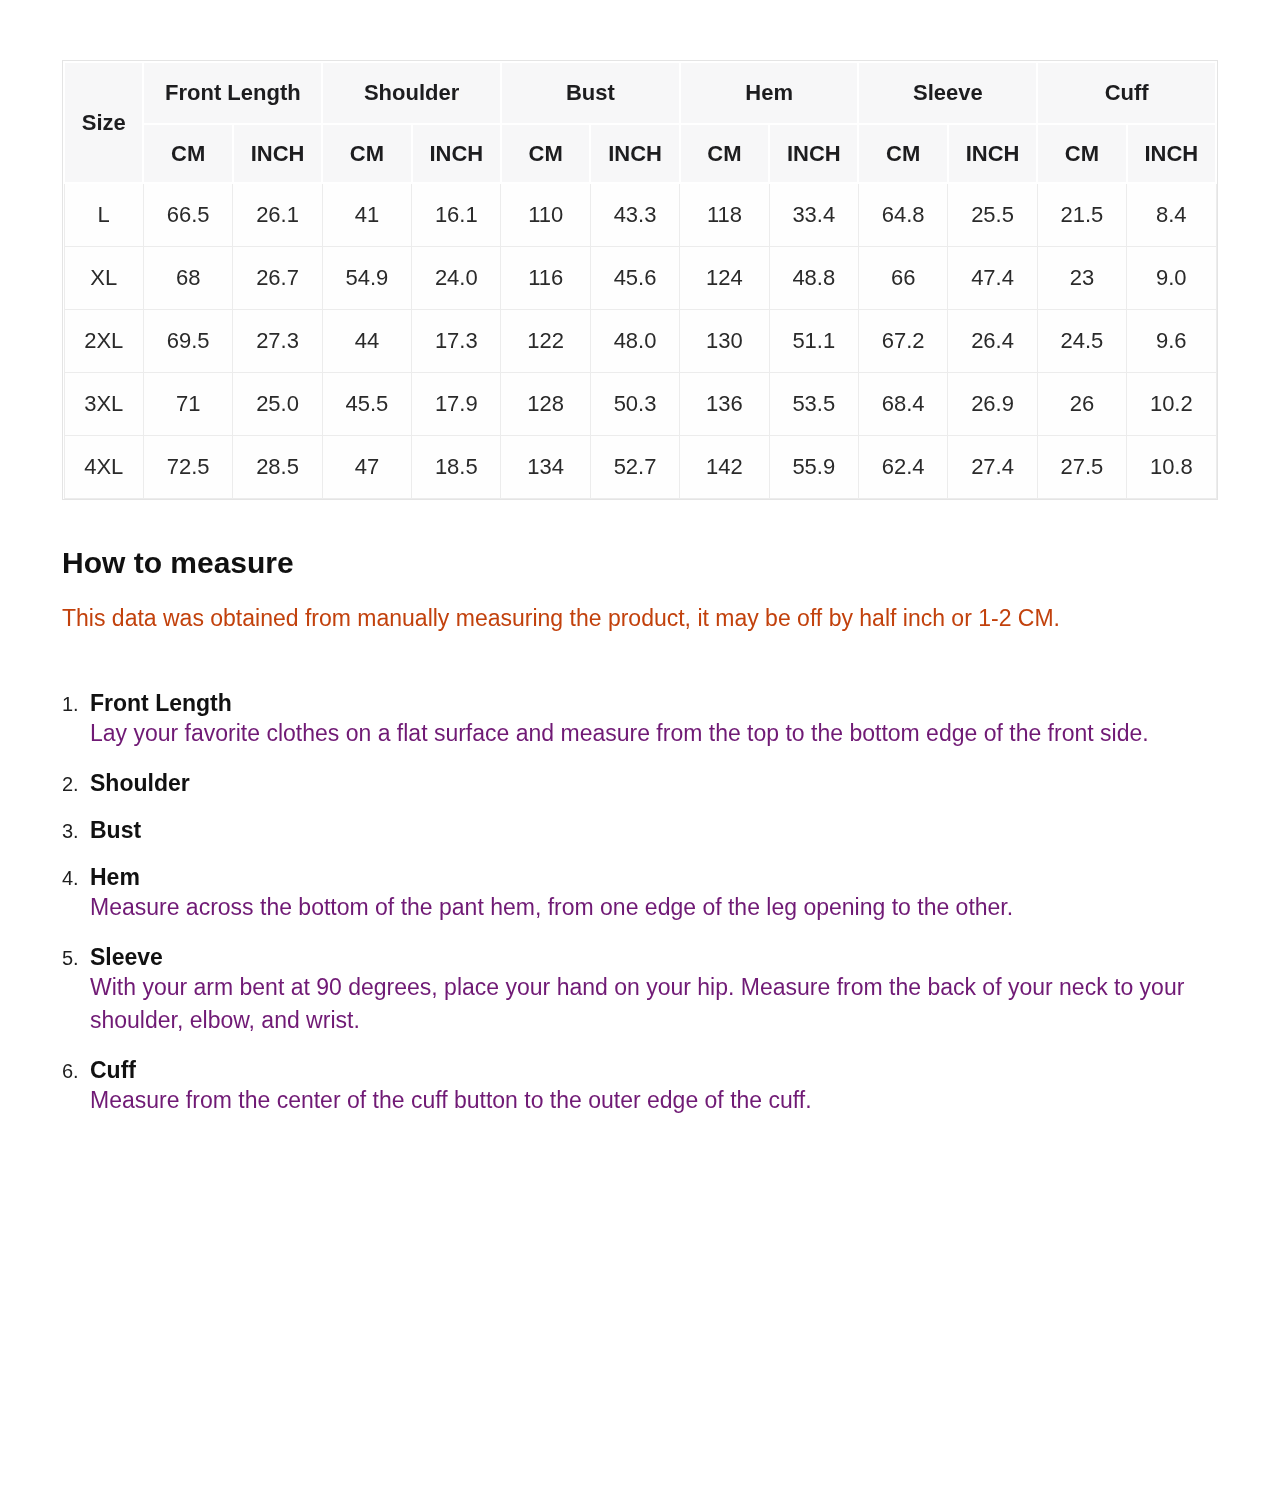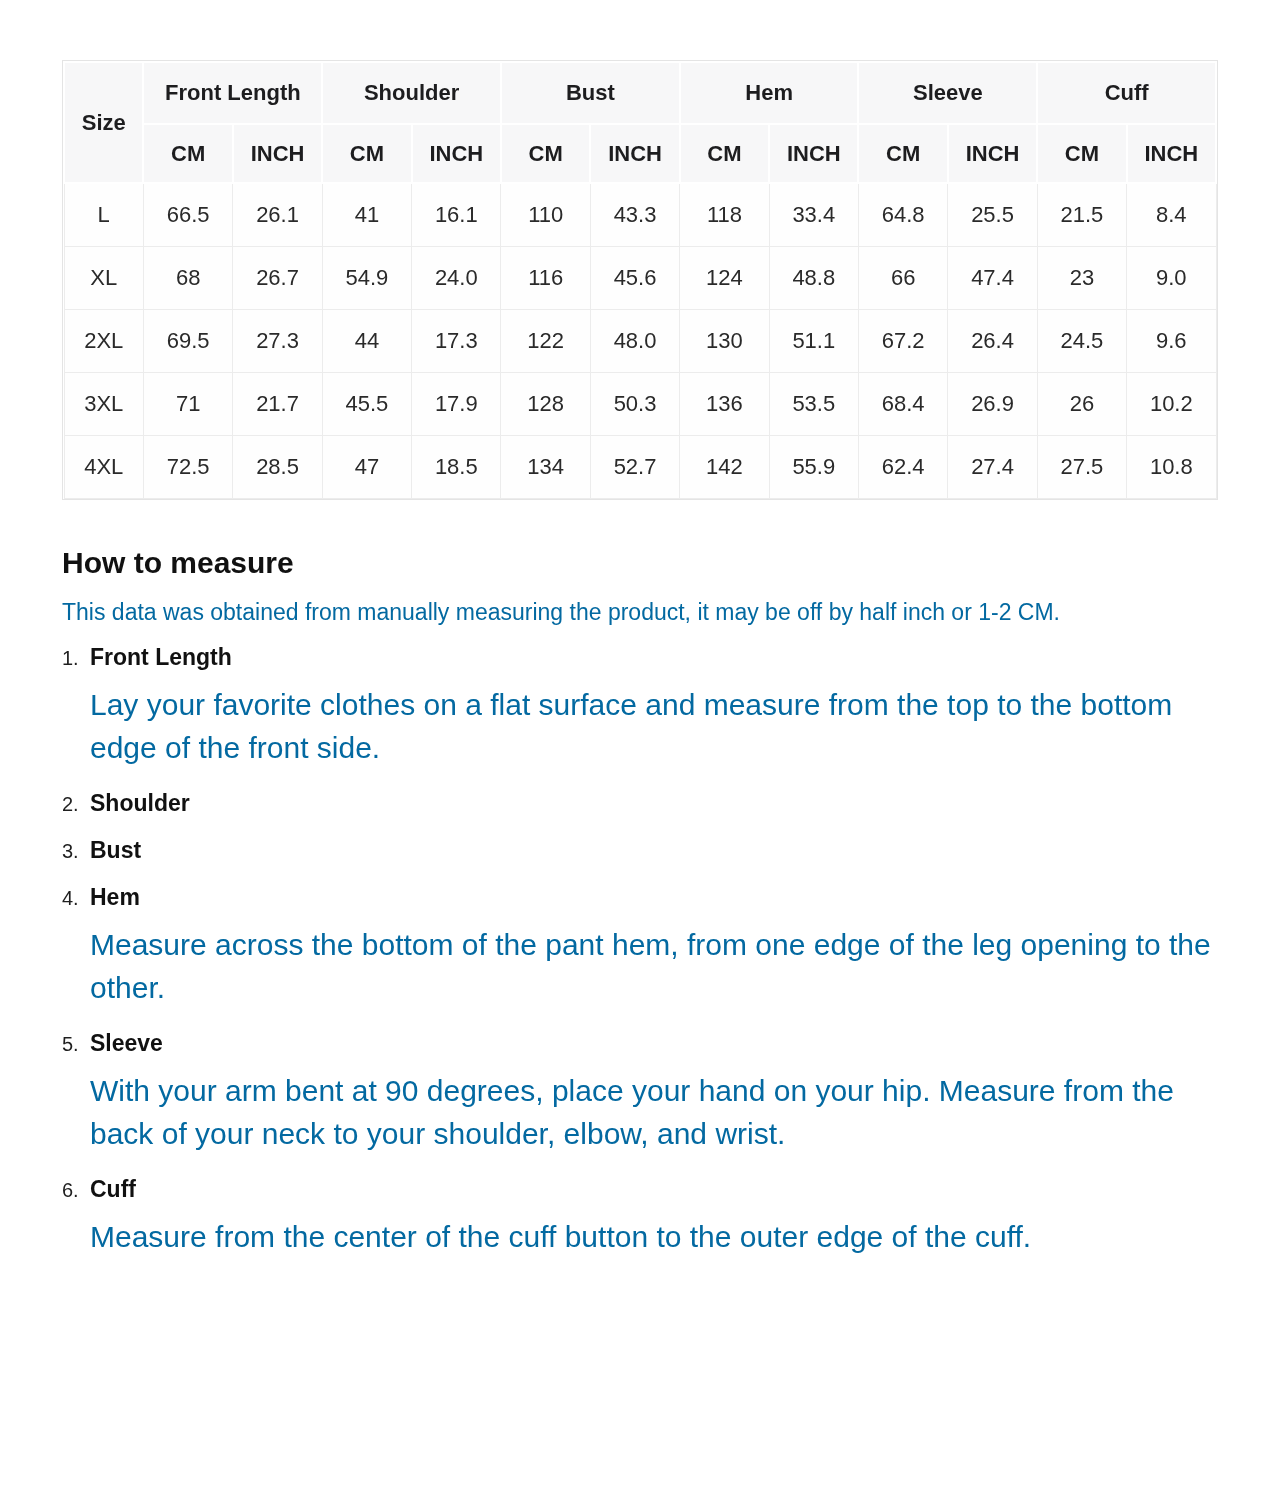--- a/index.html
+++ b/index.html
@@ -38,51 +38,50 @@
     text-align: center;
     height: 63px;
     padding: 0 4px;
   }
 
   
   h2.section-title {
     font-size: 30px;
     font-weight: bold;
     color: #111111;
-    margin: 46px 0 16px;
+    margin: 46px 0 22px;
   }
   p.intro {
     font-size: 23px;
     line-height: 1.42;
-    margin-bottom: 16px;
-    color: #0369a1;
+    margin-bottom: 56px;
+    color: #c2410c;
   }
   ol.steps { list-style: none; }
   li.step {
     position: relative;
     padding-left: 28px;
     margin-bottom: 20px;
   }
   .step-num {
     position: absolute;
     left: 0;
     top: 3px;
     font-size: 20px;
     color: #1f1f1f;
   }
   .step-title {
     font-size: 23px;
     font-weight: bold;
     color: #111111;
   }
   .step-desc {
-    font-size: 30px;
+    font-size: 23px;
     line-height: 1.43;
-    margin-top: 13px;
-    color: #0369a1;
+    color: #701a75;
   }
 </style>
 </head>
 <body>
 
 <div class="page">
 
   <div class="table-wrap">
     <table class="size-chart">
       <colgroup>
@@ -156,21 +155,21 @@
             <td>130</td>
             <td>51.1</td>
             <td>67.2</td>
             <td>26.4</td>
             <td>24.5</td>
             <td>9.6</td>
           </tr>
           <tr>
             <th>3XL</th>
             <td>71</td>
-            <td>21.7</td>
+            <td>25.0</td>
             <td>45.5</td>
             <td>17.9</td>
             <td>128</td>
             <td>50.3</td>
             <td>136</td>
             <td>53.5</td>
             <td>68.4</td>
             <td>26.9</td>
             <td>26</td>
             <td>10.2</td>

